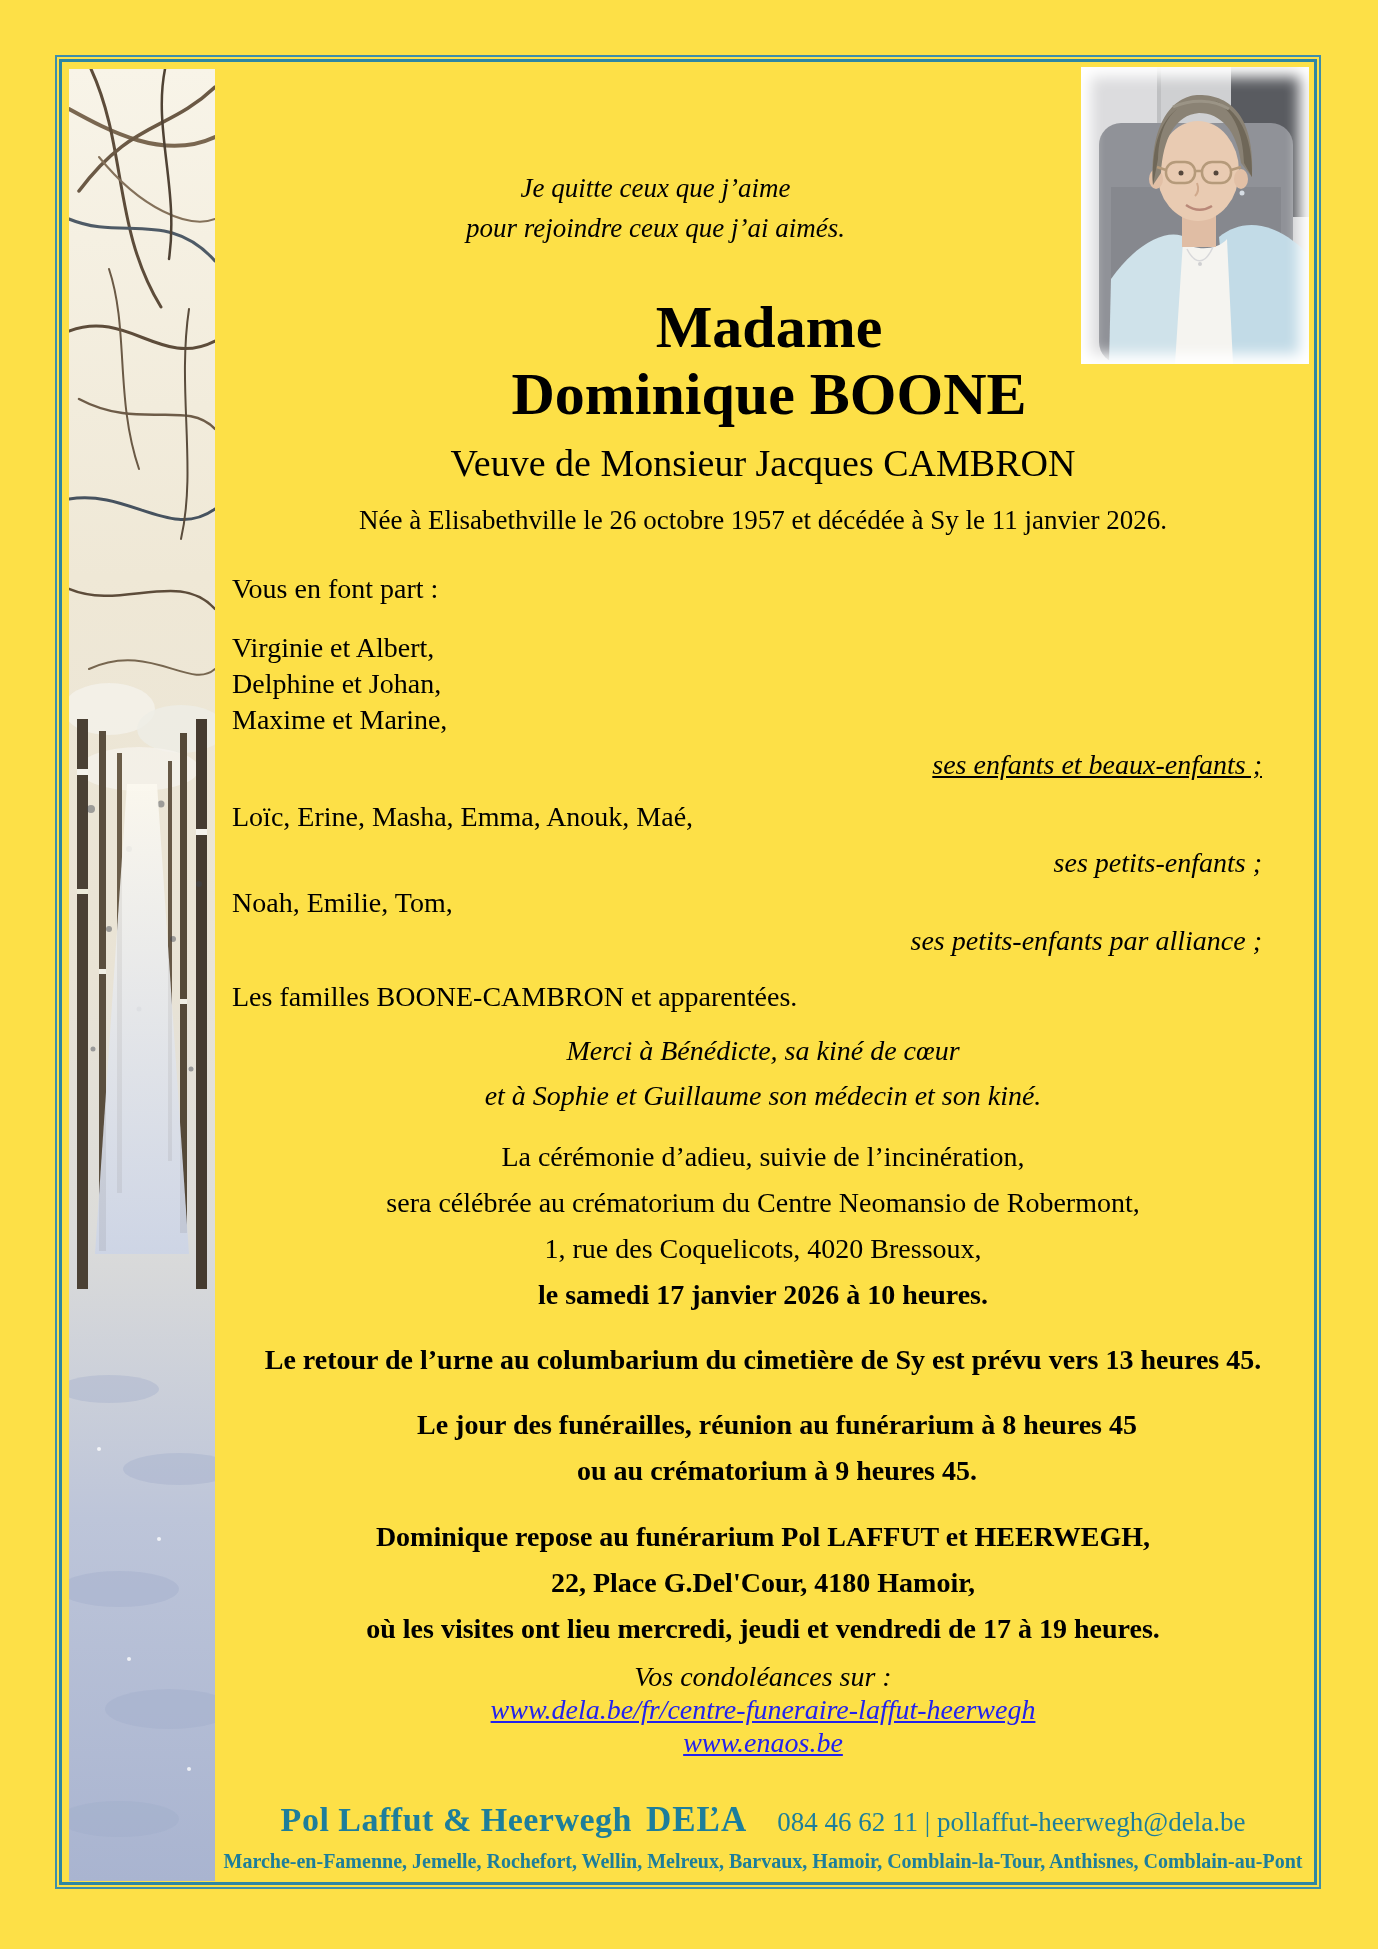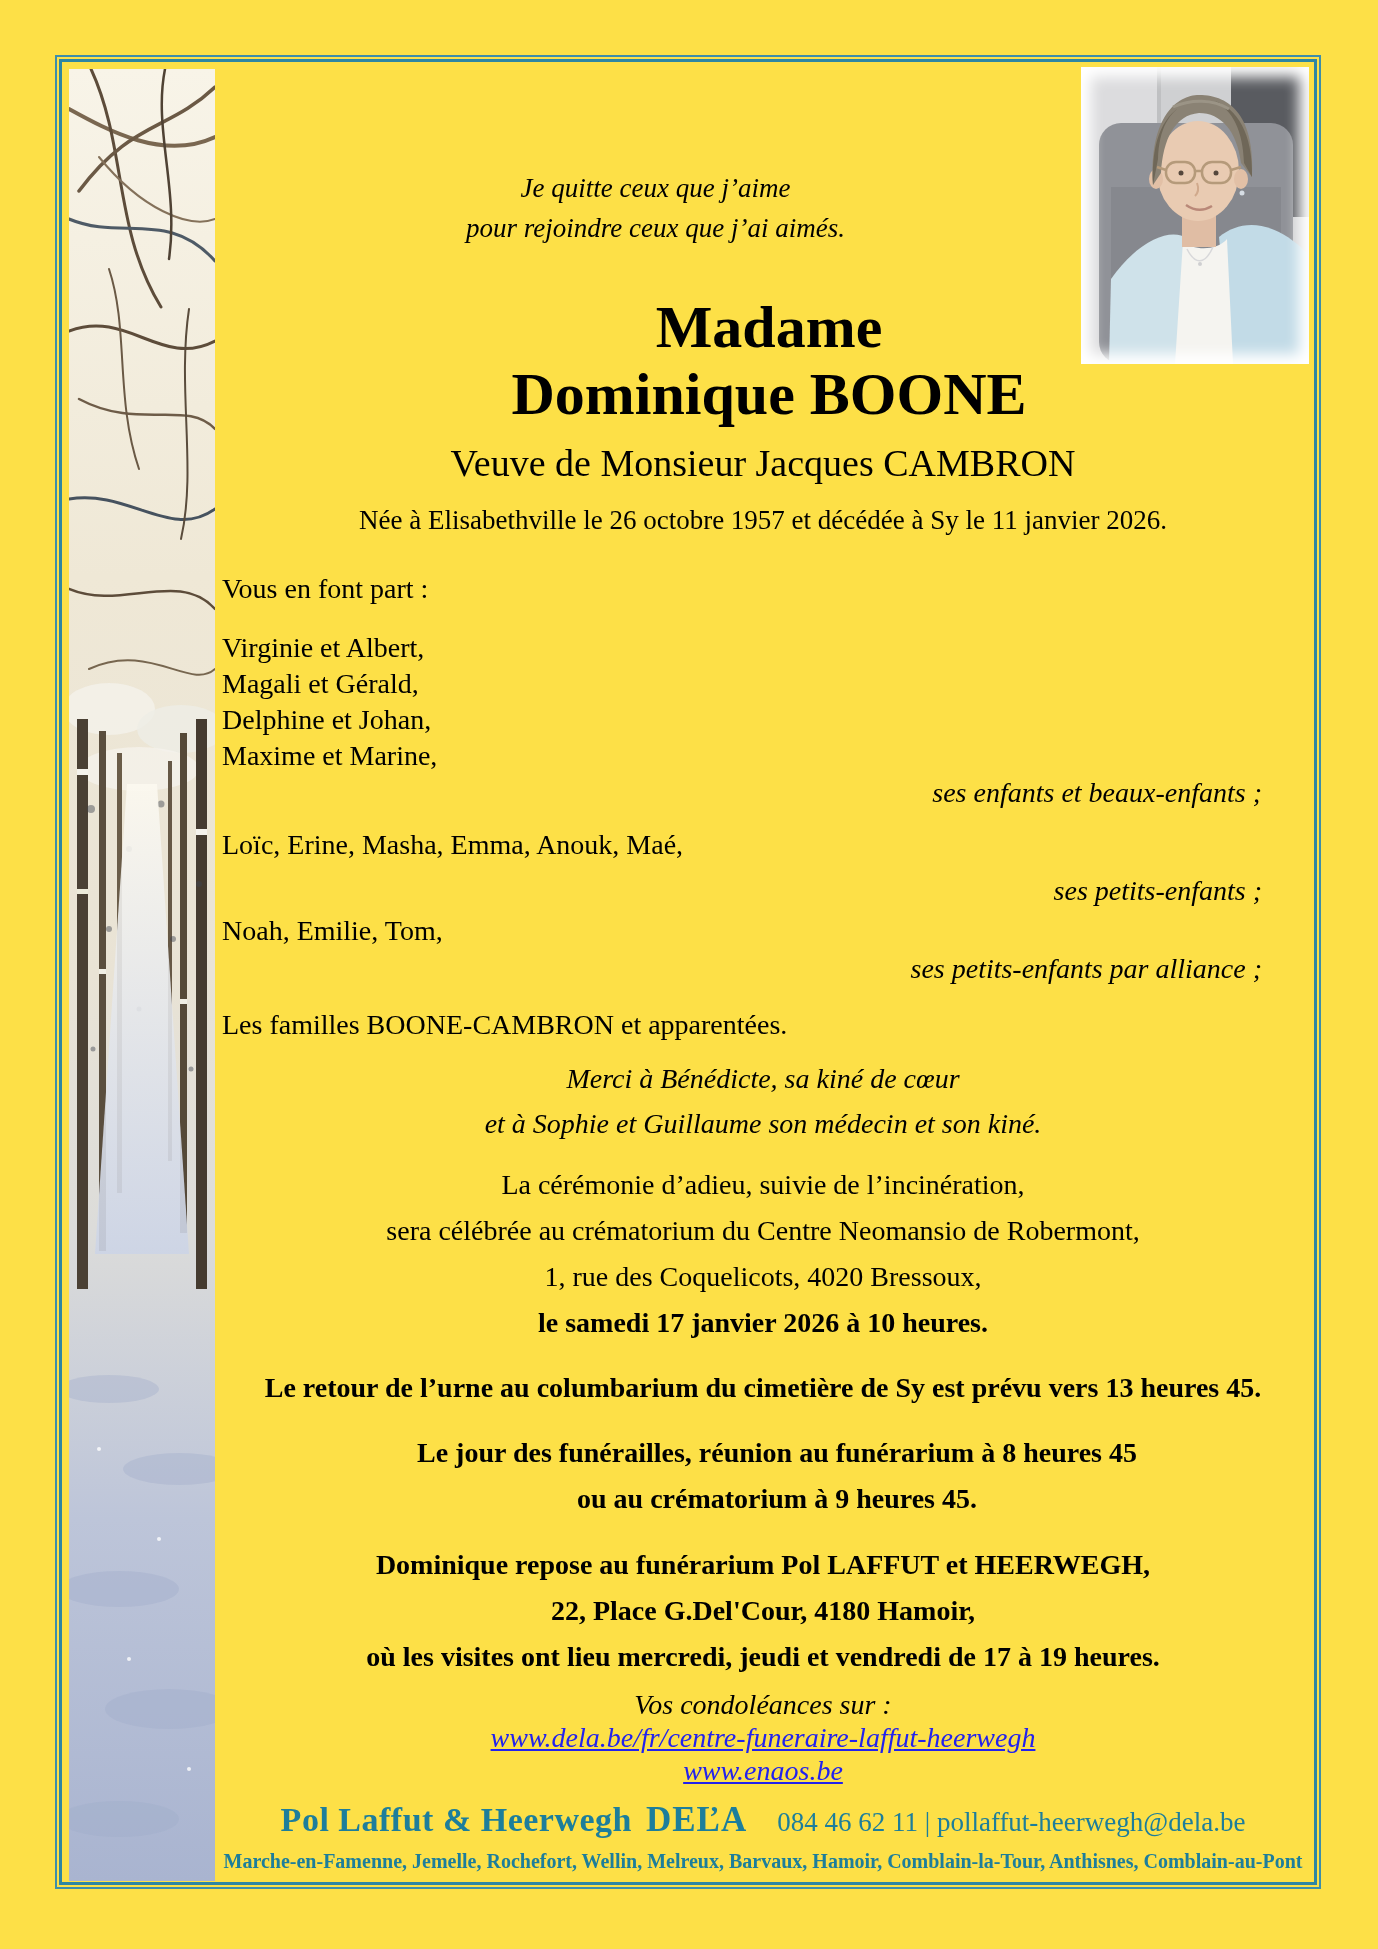--- a/index.html
+++ b/index.html
@@ -54,25 +54,25 @@
   }
   .title-block{
     margin-top:46px;
     font-weight:bold;
     font-size:60px;
     line-height:67px;
     padding-left:12px;
   }
   .widow-line{margin-top:12px;font-size:38px;line-height:46px;}
   .dates-line{margin-top:18px;font-size:27px;line-height:32px;}
-  .left-text{text-align:left;padding-left:6px;}
+  .left-text{text-align:left;padding-left:16px;}
   .right-text{text-align:right;padding-right:48px;font-style:italic;}
   .intro-line{margin-top:34px;}
   .names-block{margin-top:22px;line-height:36px;}
-  .rel-label-1{margin-top:0;}
+  .rel-label-1{margin-top:8px;text-decoration:underline;}
   .grand-line{margin-top:14px;}
   .rel-label-2{margin-top:8px;}
   .step-line{margin-top:2px;}
   .rel-label-3{margin-top:0;}
   .families-line{margin-top:18px;}
   .thanks-block{margin-top:12px;font-style:italic;line-height:45px;}
   .ceremony-block{margin-top:16px;line-height:46px;}
   .bold{font-weight:bold;}
   .urn-line{margin-top:22px;font-weight:bold;line-height:40px;}
   .meeting-block{margin-top:22px;font-weight:bold;line-height:46px;padding-left:28px;}
@@ -244,21 +244,20 @@
         </div>
 
         <div class="widow-line">Veuve de Monsieur Jacques CAMBRON</div>
 
         <div class="dates-line">Née à Elisabethville le 26 octobre 1957 et décédée à Sy le 11 janvier 2026.</div>
 
         <div class="intro-line left-text">Vous en font part :</div>
 
         <div class="names-block left-text">
           <div>Virginie et Albert,</div>
-          <div>Magali et Gérald,</div>
           <div>Delphine et Johan,</div>
           <div>Maxime et Marine,</div>
         </div>
 
         <div class="rel-label-1 right-text">ses enfants et beaux-enfants ;</div>
 
         <div class="grand-line left-text">Loïc, Erine, Masha, Emma, Anouk, Maé,</div>
 
         <div class="rel-label-2 right-text">ses petits-enfants ;</div>
 

